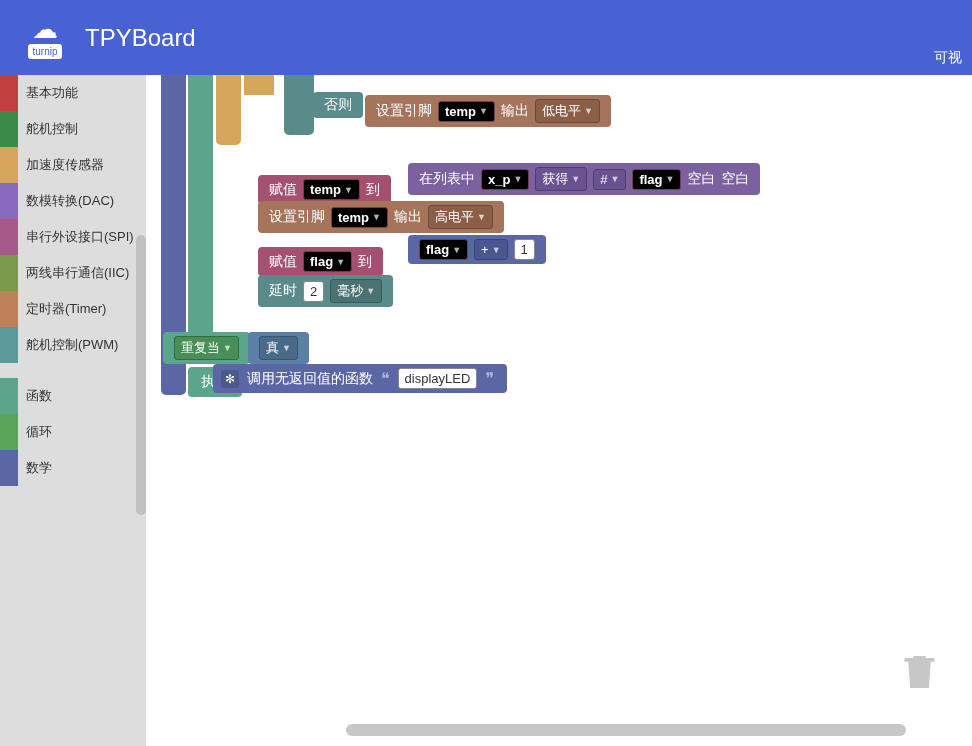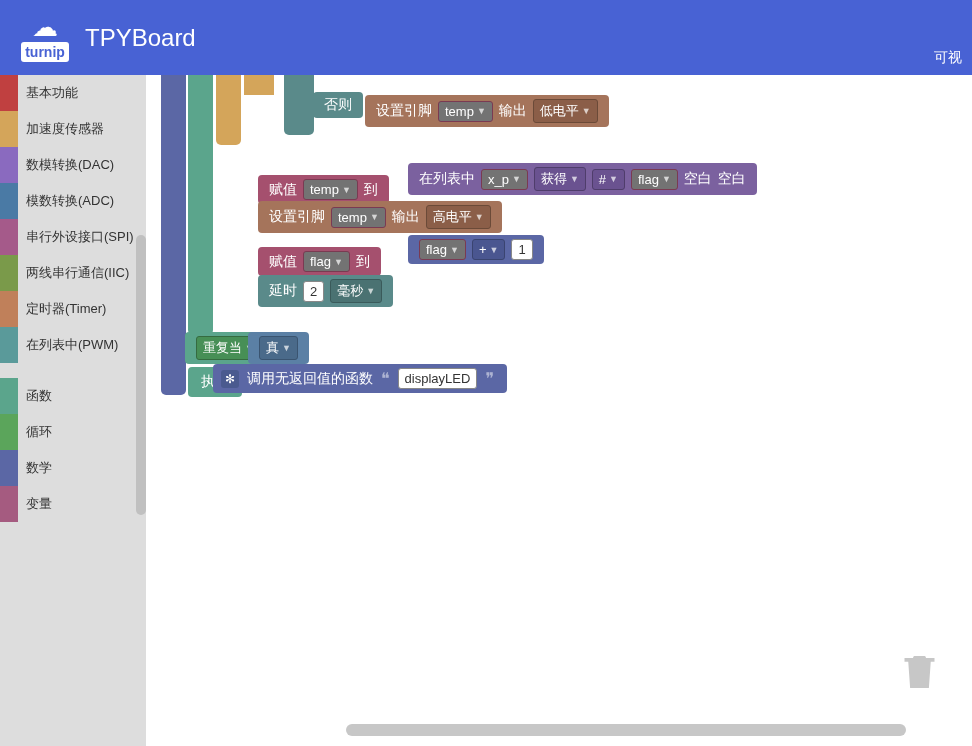--- a/index.html
+++ b/index.html
@@ -1,21 +1,21 @@
 <!DOCTYPE html>
 <html><head>
   <meta charset="utf-8">
   <style>
     * { margin: 0; padding: 0; box-sizing: border-box; font-family: "Microsoft YaHei", Arial, sans-serif; }
     body { width: 972px; height: 746px; overflow: hidden; background: #fff; }
 
     .header { background: #4862d4; height: 75px; display: flex; align-items: center; padding: 0 20px; position: relative; }
     .logo { width: 50px; height: 45px; margin-right: 15px; display: flex; flex-direction: column; align-items: center; justify-content: center; }
     .logo-cloud { color: #fff; font-size: 26px; line-height: 1; }
-    .logo-box { background: #fff; color: #4862d4; font-size: 14px; font-weight: bold; padding: 2px 4px; border-radius: 3px; margin-top: 2px; }
+    .logo-box { background: #fff; color: #4862d4; font-size: 10px; font-weight: normal; padding: 2px 4px; border-radius: 3px; margin-top: 2px; }
     .title { color: #fff; font-size: 24px; font-weight: 400; }
     .header-right { position: absolute; right: 10px; bottom: 8px; color: #fff; font-size: 14px; }
 
     .main { display: flex; height: 671px; }
 
     .sidebar { width: 146px; background: #ddd; display: flex; flex-direction: column; overflow-y: hidden; position: relative; }
     .sidebar-item { display: flex; align-items: center; height: 36px; background: #ddd; cursor: pointer; font-size: 13px; color: #333; }
     .sidebar-color { width: 18px; height: 100%; flex-shrink: 0; }
     .sidebar-label { padding-left: 8px; }
     .sidebar-spacer { height: 15px; background: #ddd; }
@@ -26,21 +26,21 @@
     .block { display: inline-flex; align-items: center; border-radius: 4px; padding: 4px 8px; font-size: 14px; color: #fff; white-space: nowrap; margin: 2px; }
     
     .block-purple { background: #5b67a5; }
     .block-brown { background: #a5745b; }
     .block-teal { background: #5a8a8a; }
     .block-magenta { background: #a5506e; margin-top: 12px; }
     .block-green { background: #5ba58c; }
     .block-darkpurple { background: #7b619f; }
     
     .field { background: #fff; color: #333; border: 1px solid #888; border-radius: 3px; padding: 2px 6px; margin: 0 3px; font-size: 13px; display: inline-flex; align-items: center; }
-    .field-var { background: #737373; color: #fff; border: 1px solid #7a3a52; }
+    .field-var { background: #000000; color: #fff; border: 1px solid #7a3a52; font-weight: bold; }
     .field-dropdown { background: #8b5e48; color: #fff; border: 1px solid #6b4a38; }
     .field-green { background: #478f56; color: #fff; border: 1px solid #356b40; }
     .dropdown-arrow { font-size: 9px; margin-left: 3px; opacity: 0.7; }
     
     .label-text { margin: 0 3px; }
     
     .trash { position: absolute; right: 30px; bottom: 50px; width: 45px; height: 50px; }
     .trash svg { width: 100%; height: 100%; fill: #c7c7c7; }
 
     .hscroll { position: absolute; bottom: 10px; left: 200px; width: 560px; height: 12px; background: #c7c7c7; border-radius: 6px; }
@@ -63,63 +63,59 @@
   <div class="header-right">可视</div>
 </div>
 
 <div class="main">
   <div class="sidebar">
     <div class="sidebar-item">
         <div class="sidebar-color" style="background:#c04040"></div>
         <div class="sidebar-label">基本功能</div>
       </div>
     <div class="sidebar-item">
+        <div class="sidebar-color" style="background:#3a8a4a"></div>
+        <div class="sidebar-label">舵机控制</div>
+      </div>
+    <div class="sidebar-item">
         <div class="sidebar-color" style="background:#d4a55a"></div>
         <div class="sidebar-label">加速度传感器</div>
       </div>
     <div class="sidebar-item">
         <div class="sidebar-color" style="background:#8a6abf"></div>
         <div class="sidebar-label">数模转换(DAC)</div>
       </div>
     <div class="sidebar-item">
-        <div class="sidebar-color" style="background:#4a7aa5"></div>
-        <div class="sidebar-label">模数转换(ADC)</div>
-      </div>
-    <div class="sidebar-item">
         <div class="sidebar-color" style="background:#a55a8a"></div>
         <div class="sidebar-label">串行外设接口(SPI)</div>
       </div>
     <div class="sidebar-item">
         <div class="sidebar-color" style="background:#7a9a4a"></div>
         <div class="sidebar-label">两线串行通信(IIC)</div>
       </div>
     <div class="sidebar-item">
         <div class="sidebar-color" style="background:#c0805a"></div>
         <div class="sidebar-label">定时器(Timer)</div>
       </div>
     <div class="sidebar-item">
         <div class="sidebar-color" style="background:#5a9a9a"></div>
-        <div class="sidebar-label">在列表中(PWM)</div>
+        <div class="sidebar-label">舵机控制(PWM)</div>
       </div>
     <div class="sidebar-spacer"></div>
     <div class="sidebar-item">
         <div class="sidebar-color" style="background:#5ba58c"></div>
         <div class="sidebar-label">函数</div>
       </div>
     <div class="sidebar-item">
         <div class="sidebar-color" style="background:#5ba55b"></div>
         <div class="sidebar-label">循环</div>
       </div>
     <div class="sidebar-item">
         <div class="sidebar-color" style="background:#5b67a5"></div>
         <div class="sidebar-label">数学</div>
-      </div>
-    <div class="sidebar-item">
-        <div class="sidebar-color" style="background:#a55b80"></div>
-        <div class="sidebar-label">变量</div>
       </div>
     <div class="sidebar-scrollbar"></div>
   </div>
 
   <div class="workspace">
 
     <div class="left-bars">
       <div style="position:absolute; left:15px; top:0; width:25px; height:320px; background:#5b67a5; border-radius:0 0 5px 5px;"></div>
       <div style="position:absolute; left:42px; top:0; width:25px; height:260px; background:#5ba58c; border-radius:0 0 5px 5px;"></div>
       <div style="position:absolute; left:70px; top:0; width:25px; height:70px; background:#d4a55a; border-radius:0 0 5px 5px;"></div>
@@ -224,21 +220,21 @@
       <div class="block block-teal">
         <span class="label-text">延时</span>
         <span class="field">2</span>
         <span class="field" style="background:#4a7272;color:#fff;border-color:#3a5a5a">
             <span>毫秒</span>
             <span class="dropdown-arrow">▼</span>
           </span>
       </div>
     </div>
 
-    <div style="position:absolute; left:15px; top:255px;margin-left:22px;">
+    <div style="position:absolute; left:15px; top:255px;">
       <div class="block block-green">
         <span class="field field-green">
             <span>重复当</span>
             <span class="dropdown-arrow">▼</span>
           </span>
       </div>
     </div>
     <div style="position:absolute; left:100px; top:255px;">
       <div class="block" style="background:#5b80a5">
         <span class="field" style="background:#4a6a8a;color:#fff;border-color:#3a5470">

